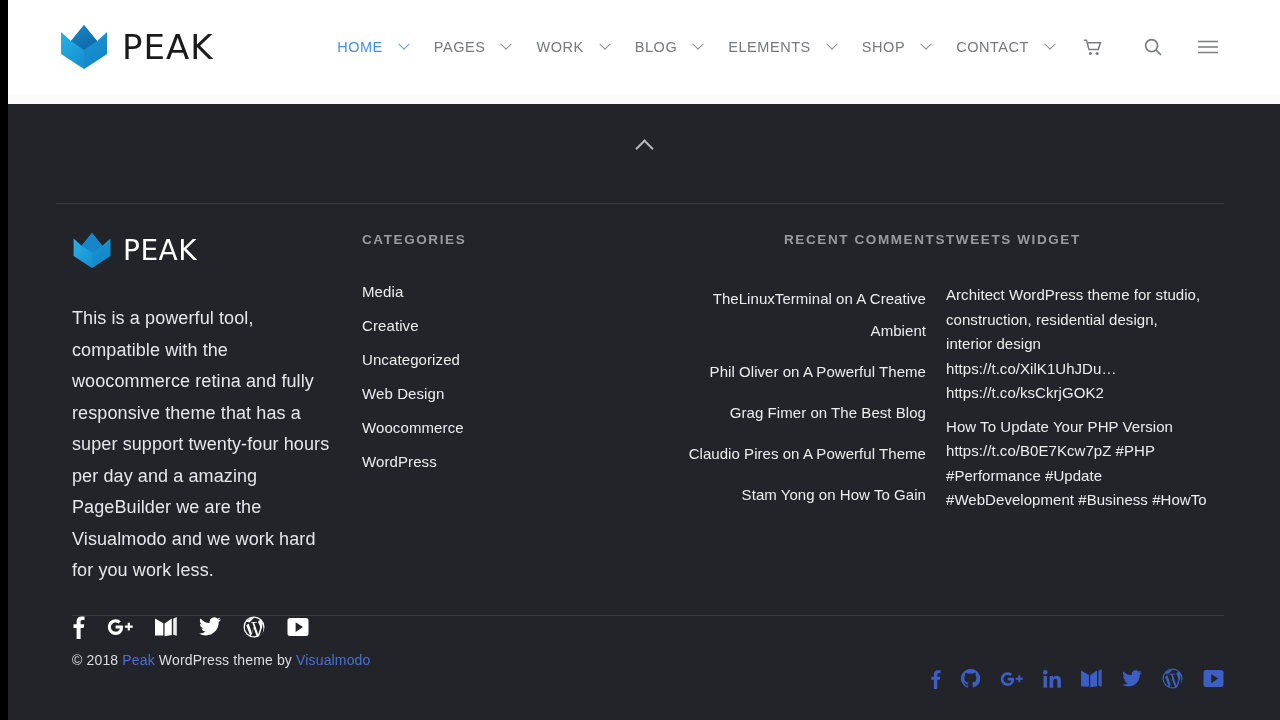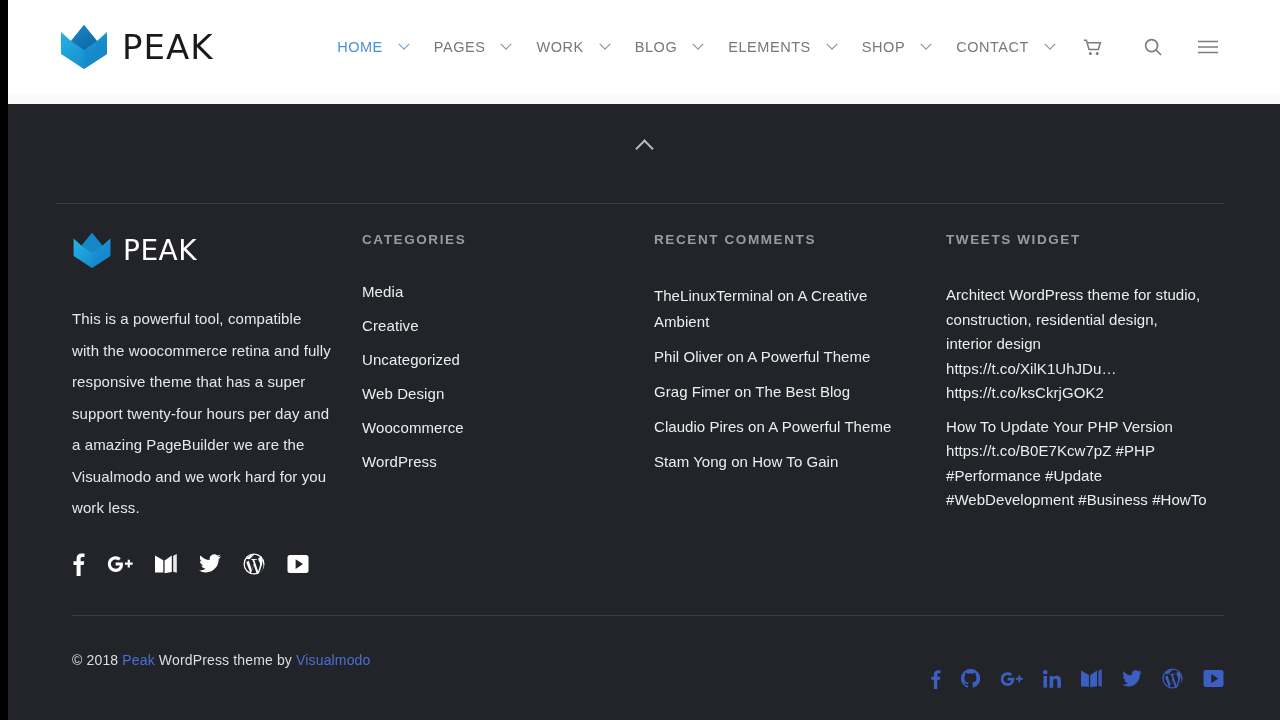--- a/index.html
+++ b/index.html
@@ -116,36 +116,36 @@
   
   .cols {
     position: absolute;
     left: 64px; top: 128px;
     width: 1160px;
     display: flex;
   }
   .col { position: relative; }
   .col-about { width: 290px; }
   .col-cats  { width: 292px; }
-  .col-comm  { width: 292px; }
+  .col-comm  { width: 292px; text-align: right; }
   .col-tweet { width: 286px; }
 
   .f-crown { width: 40px; height: 37px; display:block; }
   .f-brand {
     display: flex; align-items: center; gap: 11px;
     margin-bottom: 34px;
   }
   .f-brand-word {
     font-size: 28px;
     letter-spacing: 0.5px;
     color: #ffffff;
     font-family: "DejaVu Sans", sans-serif;
   }
   .about-text {
-    font-size: 15px;
+    font-size: 18px;
     line-height: 31.5px;
     color: #e6e7e9;
     width: 260px;
     letter-spacing: 0.1px;
   }
   .socials {
     display: flex;
     align-items: center;
     gap: 22px;
     margin-top: 28px;
@@ -168,21 +168,21 @@
   .cat-list li {
     font-size: 15px;
     color: #eceded;
     margin-bottom: 17px;
     cursor: pointer;
     letter-spacing: 0.1px;
   }
   .comment-list { list-style: none; width: 272px; }
   .comment-list li {
     font-size: 15px;
-    line-height: 26px;
+    line-height: 32px;
     color: #eceded;
     margin-bottom: 9px;
     cursor: pointer;
     letter-spacing: 0.05px;
   }
   .tweet {
     font-size: 15px;
     line-height: 24.5px;
     color: #eceded;
     width: 262px;

